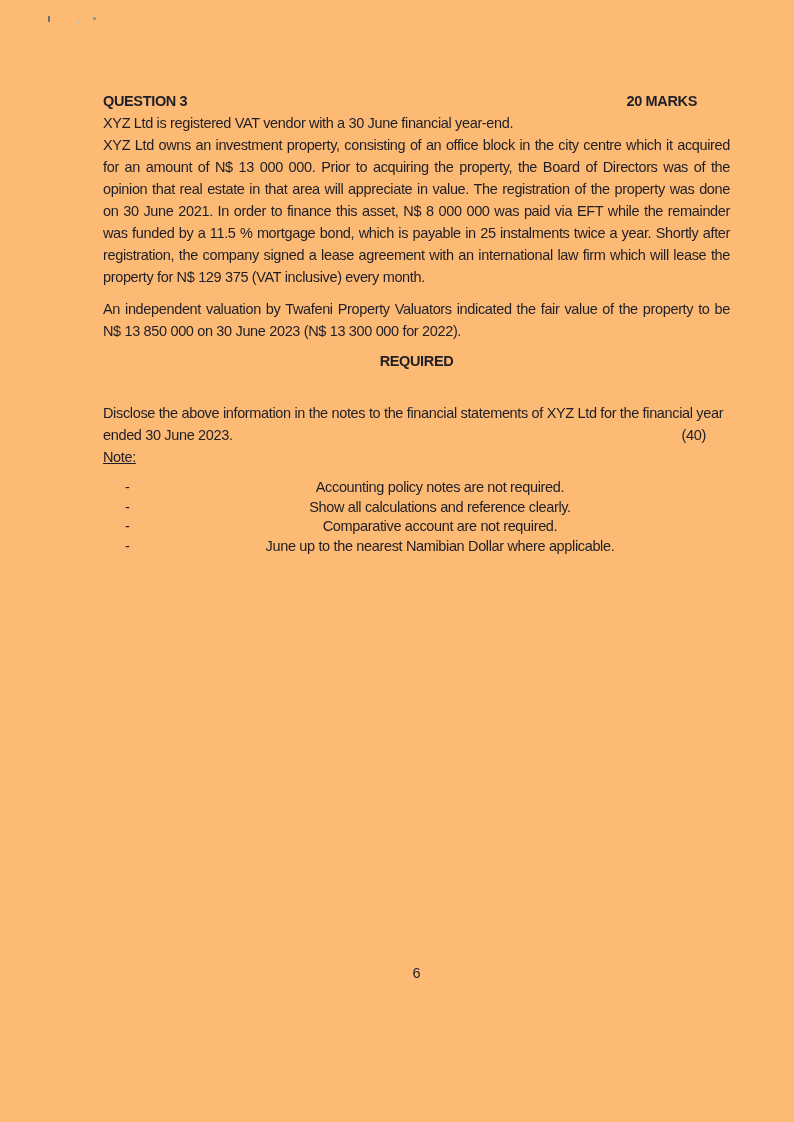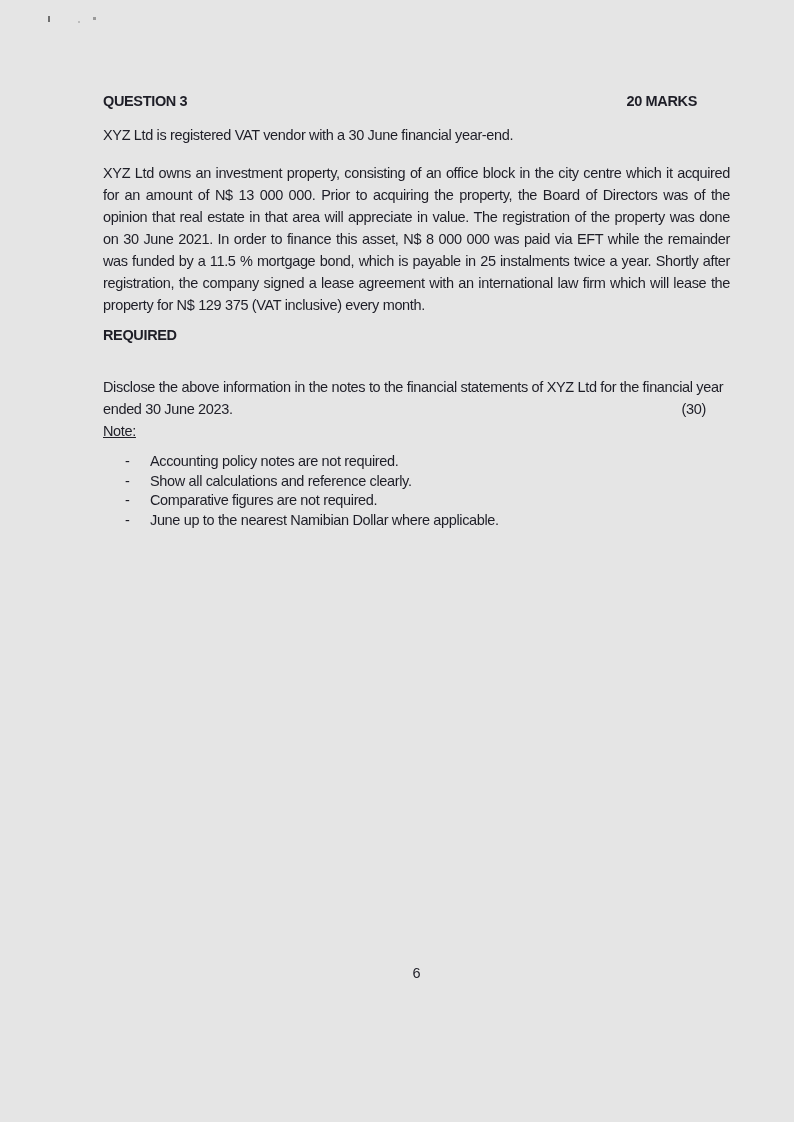--- a/index.html
+++ b/index.html
@@ -1,20 +1,20 @@
 <!DOCTYPE html>
 <html><head>
 <meta charset="utf-8">
 <style>
   html, body { margin: 0; padding: 0; background: #ffffff; }
   .page {
     position: relative;
     width: 794px;
     height: 1122px;
-    background: #e5e5e5;
+    background: #fdba74;
     font-family: "Liberation Sans", sans-serif;
     color: #1e1e27;
     overflow: hidden;
   }
   .speckle { position: absolute; background: #8a8a8a; }
   .speckle.s1 { left: 48px; top: 16px; width: 2px; height: 6px; background: #6f6f6f; }
   .speckle.s2 { left: 78px; top: 21px; width: 2px; height: 2px; background: #bdbdbd; }
   .speckle.s3 { left: 93px; top: 17px; width: 3px; height: 3px; background: #9a9a9a; }
 
   .content {
@@ -27,42 +27,43 @@
     letter-spacing: -0.35px;
   }
   .qheader {
     display: flex;
     justify-content: space-between;
     font-weight: bold;
   }
   .qheader .marks { padding-right: 33px; margin-left: 24px; }
 
   p { margin: 0; }
-  .p-intro   { margin-top: 12px; }
-  .p-scenario{ margin-top: 16px; text-align: justify; }
+  .p-intro   { }
+  .p-scenario{ margin-top: 0; text-align: justify; }
   .p-valuation { margin-top: 10px; text-align: justify; }
   .p-policy  { margin-top: 10px; }
 
   .required-heading {
     margin: 8px 0 0 0;
     font-size: 14.5px;
     font-weight: bold;
+    text-align: center;
   }
   .task-wrap { position: relative; margin-top: 30px; }
   .marks-alloc {
     position: absolute;
     right: 24px;
     top: 22px;
   }
   .note-label { margin-top: 0; text-decoration: underline; }
 
   .note-list { margin-top: 10px; }
   .note-item { display: flex; line-height: 19.7px; }
   .note-dash { width: 25px; margin-left: 22px; flex: 0 0 auto; }
-  .note-text { flex: 1 1 auto; }
+  .note-text { flex: 1 1 auto; text-align: center; }
 
   .page-number {
     position: absolute;
     top: 965px;
     left: 103px;
     width: 627px;
     text-align: center;
     font-size: 14.5px;
     color: #1e1e27;
   }
@@ -80,43 +81,44 @@
 
     <div class="qheader">
       <span>QUESTION 3</span>
       <span class="marks">20 MARKS</span>
     </div>
 
     <p class="p-intro">XYZ Ltd is registered VAT vendor with a 30 June financial year-end.</p>
 
     <p class="p-scenario">XYZ Ltd owns an investment property, consisting of an office block in the city centre which it acquired for an amount of N$ 13 000 000.  Prior to acquiring the property, the Board of Directors was of the opinion that real estate in that area will appreciate in value.  The registration of the property was done on 30 June 2021.  In order to finance this asset, N$ 8 000 000 was paid via EFT while the remainder was funded by a 11.5 % mortgage bond, which is payable in 25 instalments twice a year. Shortly after registration, the company signed a lease agreement with an international law firm which will lease the property for N$ 129 375 (VAT inclusive) every month.</p>
 
+    <p class="p-valuation">An independent valuation by Twafeni Property Valuators indicated the fair value of the property to be N$ 13 850 000 on 30 June 2023 (N$ 13 300 000 for 2022).</p>
 
 
     <p class="required-heading">REQUIRED</p>
 
     <div class="task-wrap">
       <p class="task-text">Disclose the above information in the notes to the financial statements of XYZ Ltd for the financial year ended 30 June 2023.</p>
-      <span class="marks-alloc">(30)</span>
+      <span class="marks-alloc">(40)</span>
     </div>
 
     <p class="note-label">Note:</p>
 
     <div class="note-list">
       <div class="note-item">
         <span class="note-dash">-</span>
         <span class="note-text">Accounting policy notes are not required.</span>
       </div>
       <div class="note-item">
         <span class="note-dash">-</span>
         <span class="note-text">Show all calculations and reference clearly.</span>
       </div>
       <div class="note-item">
         <span class="note-dash">-</span>
-        <span class="note-text">Comparative figures are not required.</span>
+        <span class="note-text">Comparative account are not required.</span>
       </div>
       <div class="note-item">
         <span class="note-dash">-</span>
         <span class="note-text">June up to the nearest Namibian Dollar where applicable.</span>
       </div>
     </div>
 
   </div>
 
   <div class="page-number">6</div>

